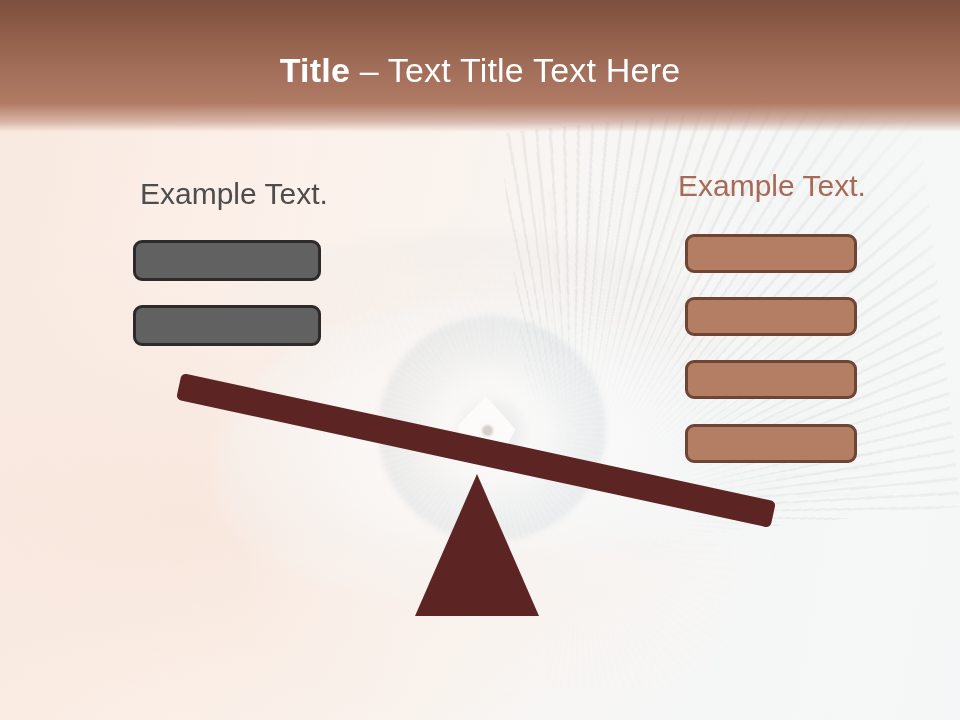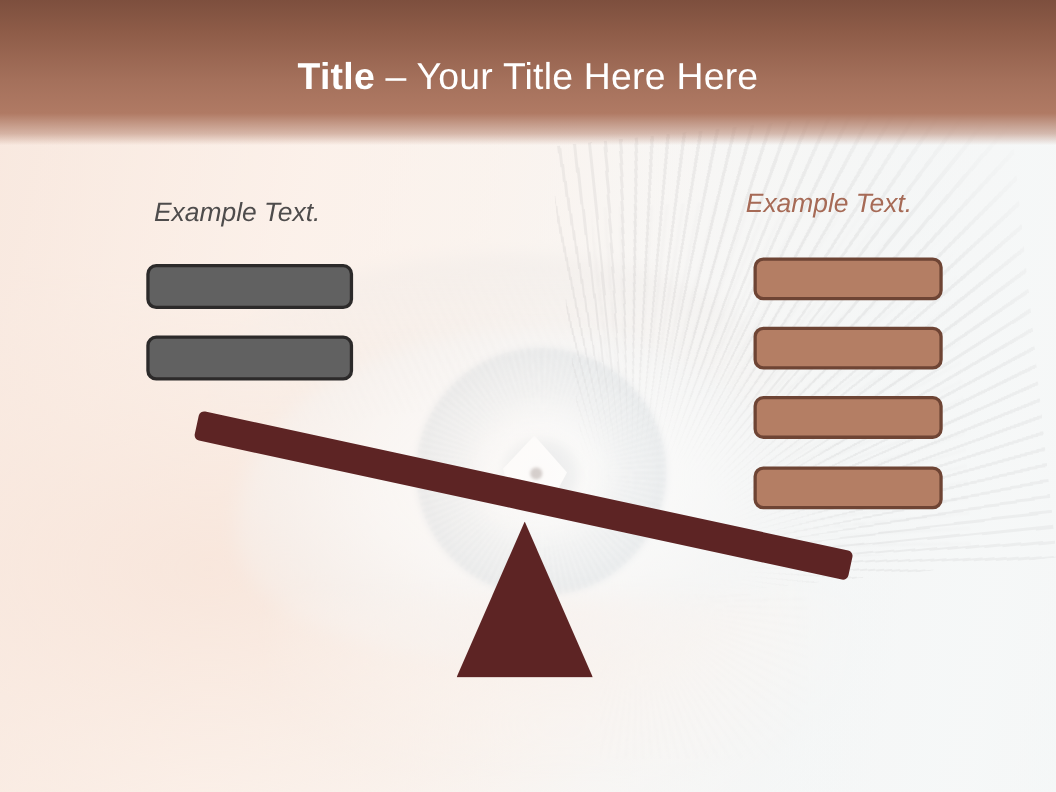--- a/index.html
+++ b/index.html
@@ -283,22 +283,21 @@
     line-height: 44px;
     letter-spacing: 0.2px;
     white-space: nowrap;
   }
   .header-title .t-bold { font-weight: 700; }
   .header-title .t-rest { font-weight: 400; }
 
   
   .caption {
     position: absolute;
-    font-style: italic;
-    font-size: 24px;
+    font-size: 30px;
     line-height: 32px;
     white-space: nowrap;
   }
   .caption-left {
     left: 140px;
     top: 178px;
     color: #4e4c4c;
   }
   .caption-right {
     left: 678px;
@@ -366,21 +365,21 @@
     <div class="eye-glint-dot"></div>
     <div class="brow"></div>
     <div class="lashes"></div>
     <div class="lashes-2"></div>
     <div class="lashes-lower"></div>
     <div class="lid-lower"></div>
     <div class="bg-veil"></div>
   </div>
 
   <div class="header">
-    <div class="header-title"><span class="t-bold">Title</span><span class="t-rest"> – Your Title Here Here</span></div>
+    <div class="header-title"><span class="t-bold">Title</span><span class="t-rest"> – Text Title Text Here</span></div>
   </div>
 
   <div class="caption caption-left">Example Text.</div>
 
   <div class="block block-left" style="top:240px;"></div>
   <div class="block block-left" style="top:305px;"></div>
 
   <div class="caption caption-right">Example Text.</div>
 
   <div class="block block-right" style="top:234px;"></div>

